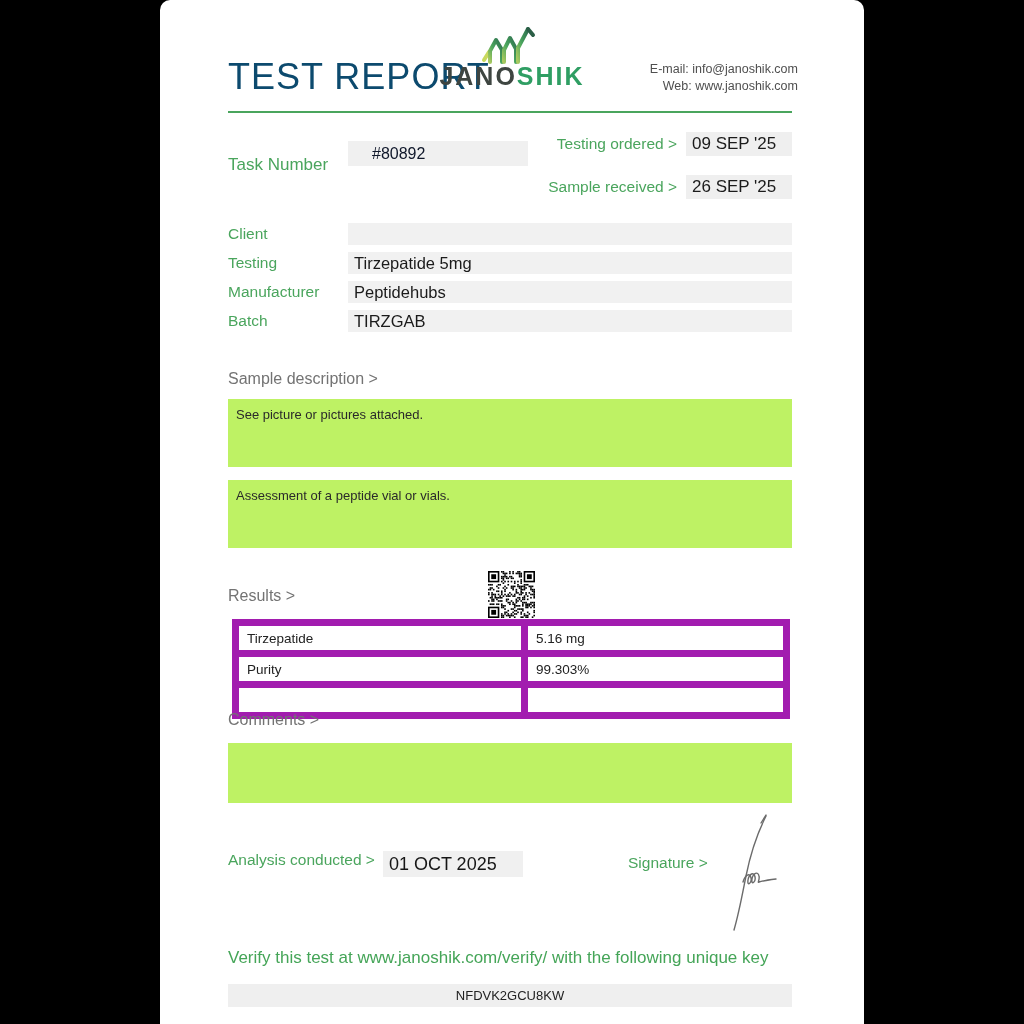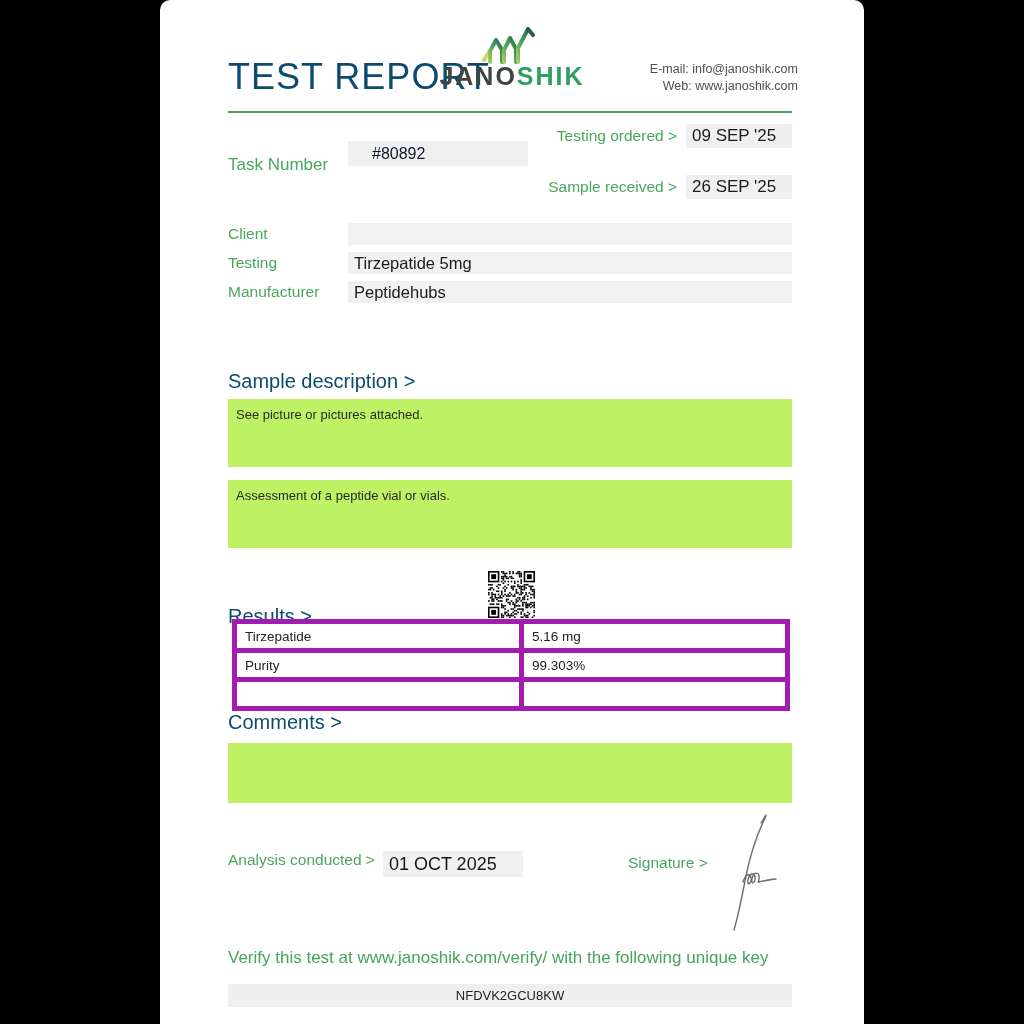--- a/index.html
+++ b/index.html
@@ -19,26 +19,26 @@
   .task-box{width:156px;height:25px;background:#f0f0f0;font-size:16px;color:#0f172a;display:flex;align-items:center;padding-left:24px;}
   .date-row{position:absolute;right:72px;display:flex;align-items:center;gap:9px;}
   .date-label{font-size:15.5px;color:#4aa55d;white-space:nowrap;}
   .date-box{width:100px;height:24px;background:#efefef;font-size:17px;color:#1b1b1b;display:flex;align-items:center;padding-left:6px;white-space:nowrap;}
   
   .details{position:absolute;left:68px;top:223px;width:564px;display:flex;flex-direction:column;gap:7px;}
   .d-row{display:flex;align-items:center;height:22px;}
   .d-label{width:120px;font-size:15.5px;color:#4aa55d;}
   .d-box{flex:1;height:22px;background:#f1f1f1;font-size:16.5px;color:#1b1b1b;display:flex;align-items:center;padding-left:6px;}
   
-  .sec-label{position:absolute;left:68px;font-size:20px;color:#0c4a6e;}
+  .sec-label{position:absolute;left:68px;font-size:16px;color:#737373;}
   .sec-box{position:absolute;left:68px;width:548px;background:#bef264;font-size:13px;color:#2a2a2a;padding:8px 8px 0 8px;}
   
   .qr{position:absolute;left:328px;top:571px;}
   .rtable{position:absolute;left:72px;top:619px;width:558px;border:1px solid #4d9e63;border-collapse:collapse;}
-  .rtable td{border:5px solid #a21caf;height:24px;font-size:13.5px;color:#222;padding:0 0 0 8px;}
+  .rtable td{border:7px solid #a21caf;height:24px;font-size:13.5px;color:#222;padding:0 0 0 8px;}
   .rtable td.c1{width:274px;}
   
   .analysis-row{position:absolute;left:68px;top:851px;display:flex;align-items:flex-start;gap:8px;}
   .analysis-label{font-size:15.5px;color:#4aa55d;white-space:nowrap;}
   .analysis-box{width:134px;height:26px;background:#f0f0f0;font-size:18px;color:#161616;display:flex;align-items:center;padding-left:6px;white-space:nowrap;}
   .sig-label{position:absolute;left:468px;top:854px;font-size:15.5px;color:#4aa55d;}
   .sig{position:absolute;left:543px;top:810px;}
   .verify{position:absolute;left:68px;top:948px;width:570px;font-size:17px;color:#45a558;white-space:nowrap;}
   .keybox{position:absolute;left:68px;top:984px;width:564px;height:23px;background:#efefef;display:flex;align-items:center;justify-content:center;font-size:13px;color:#222;}
 </style>
@@ -74,21 +74,21 @@
     <div>Web: www.janoshik.com</div>
   </div>
 
   <div class="rule"></div>
 
   <div class="task-row">
     <div class="task-label">Task Number</div>
     <div class="task-box">#80892</div>
   </div>
 
-  <div class="date-row" style="top:124px;">
+  <div class="date-row" style="top:132px;">
     <div class="date-label">Testing ordered  &gt;</div>
     <div class="date-box">09 SEP '25</div>
   </div>
   <div class="date-row" style="top:175px;">
     <div class="date-label">Sample received &gt;</div>
     <div class="date-box">26 SEP '25</div>
   </div>
 
   <div class="details">
     <div class="d-row">
@@ -96,29 +96,33 @@
       <div class="d-box"></div>
     </div>
     <div class="d-row">
       <div class="d-label">Testing</div>
       <div class="d-box">Tirzepatide 5mg</div>
     </div>
     <div class="d-row">
       <div class="d-label">Manufacturer</div>
       <div class="d-box">Peptidehubs</div>
     </div>
+    <div class="d-row">
+      <div class="d-label">Batch</div>
+      <div class="d-box">TIRZGAB</div>
+    </div>
   </div>
 
   <div class="sec-label" style="top:370px;">Sample description &gt;</div>
   <div class="sec-box" style="top:399px;height:60px;">See picture or pictures attached.</div>
 
   <div class="sec-label" style="top:479px;">Tests requested &gt;</div>
   <div class="sec-box" style="top:480px;height:60px;">Assessment of a peptide vial or vials.</div>
 
-  <div class="sec-label" style="top:605px;">Results &gt;</div>
+  <div class="sec-label" style="top:587px;">Results &gt;</div>
   <svg class="qr" id="qr" width="47" height="47" viewBox="0 0 29 29">
       <rect width="29" height="29" fill="#fff"></rect>
       <rect x="8" y="0" width="1" height="1" fill="#000"></rect>
       <rect x="9" y="0" width="1" height="1" fill="#000"></rect>
       <rect x="13" y="0" width="1" height="1" fill="#000"></rect>
       <rect x="15" y="0" width="1" height="1" fill="#000"></rect>
       <rect x="18" y="0" width="1" height="1" fill="#000"></rect>
       <rect x="19" y="0" width="1" height="1" fill="#000"></rect>
       <rect x="9" y="1" width="1" height="1" fill="#000"></rect>
       <rect x="10" y="1" width="1" height="1" fill="#000"></rect>

